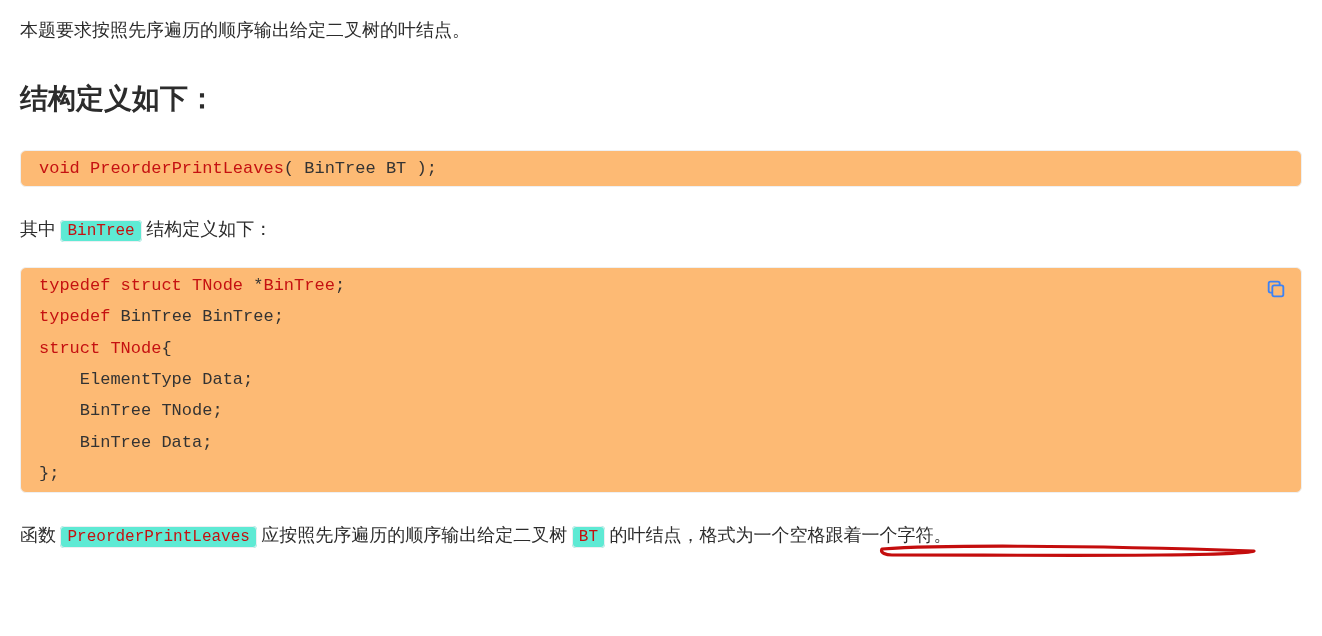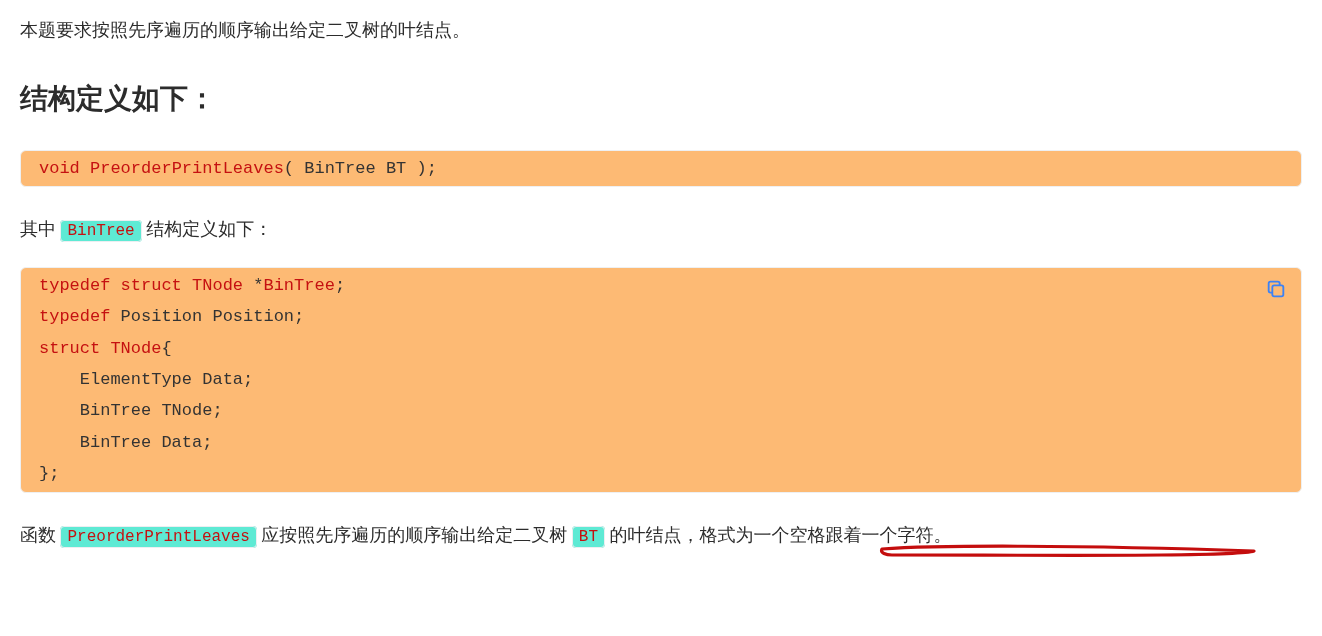--- a/index.html
+++ b/index.html
@@ -102,21 +102,21 @@
 <div class="code-block"><span class="kw">void</span> <span class="fn">PreorderPrintLeaves</span><span>( BinTree BT );</span></div>
 
 <p class="para">
   <span>其中 </span><code class="inline">BinTree</code><span> 结构定义如下：</span>
 </p>
 
 <div class="code-block"><span class="copy-icon"><svg viewBox="0 0 24 24">
         <rect x="8" y="8" width="12" height="12" rx="2"></rect>
         <path d="M16 8 V6 a2 2 0 0 0 -2 -2 H6 a2 2 0 0 0 -2 2 v8 a2 2 0 0 0 2 2 h2"></path>
       </svg></span><span class="kw">typedef struct</span> <span class="type">TNode</span><span> *</span><span class="type">BinTree</span><span>;</span>
-<span class="kw">typedef</span><span> Position Position;</span>
+<span class="kw">typedef</span><span> BinTree BinTree;</span>
 <span class="kw">struct</span> <span class="type">TNode</span><span>{</span>
 <span>    ElementType Data;</span>
 <span>    BinTree TNode;</span>
 <span>    BinTree Data;</span>
 <span>};</span></div>
 
 <p class="para final-para">
   <span>函数 </span><code class="inline">PreorderPrintLeaves</code><span> 应按照先序遍历的顺序输出给定二叉树 </span><code class="inline">BT</code><span> 的叶结点，格式为一个空格跟着一个字符。</span>
   <span class="annot" style="left:858px; top:22px; width:380px; height:22px;">
     <svg viewBox="0 0 380 22" preserveAspectRatio="none">

